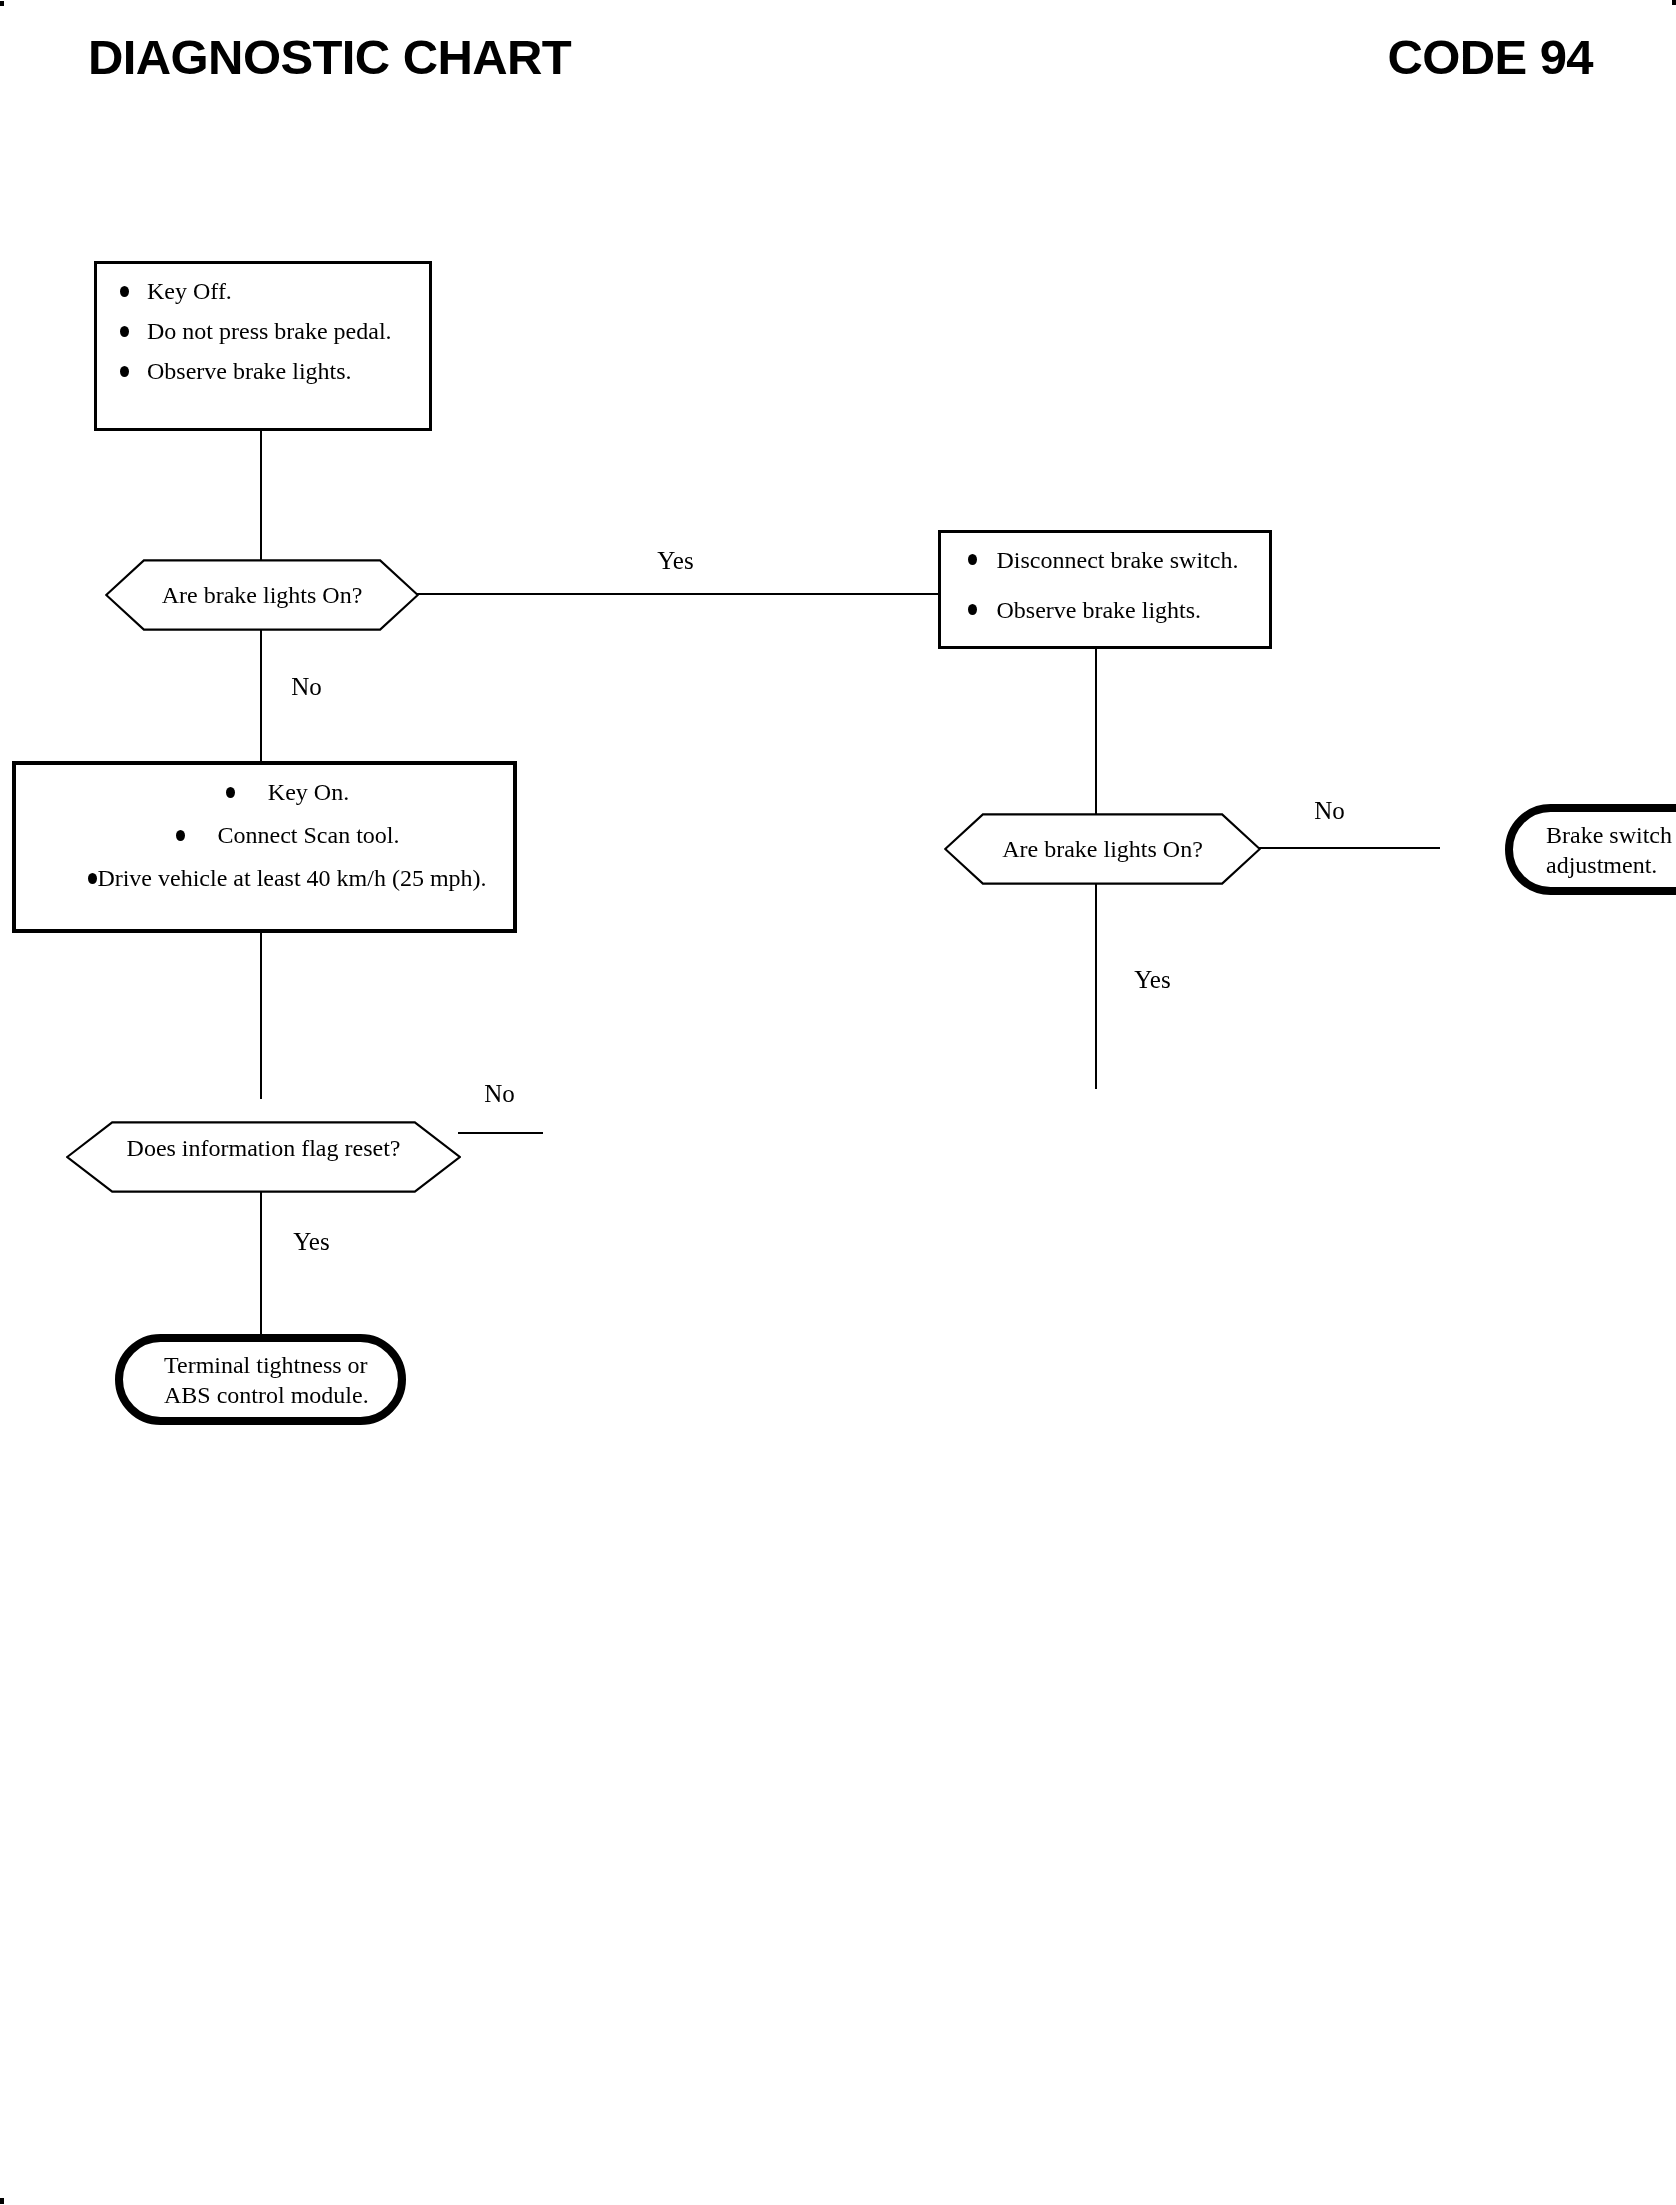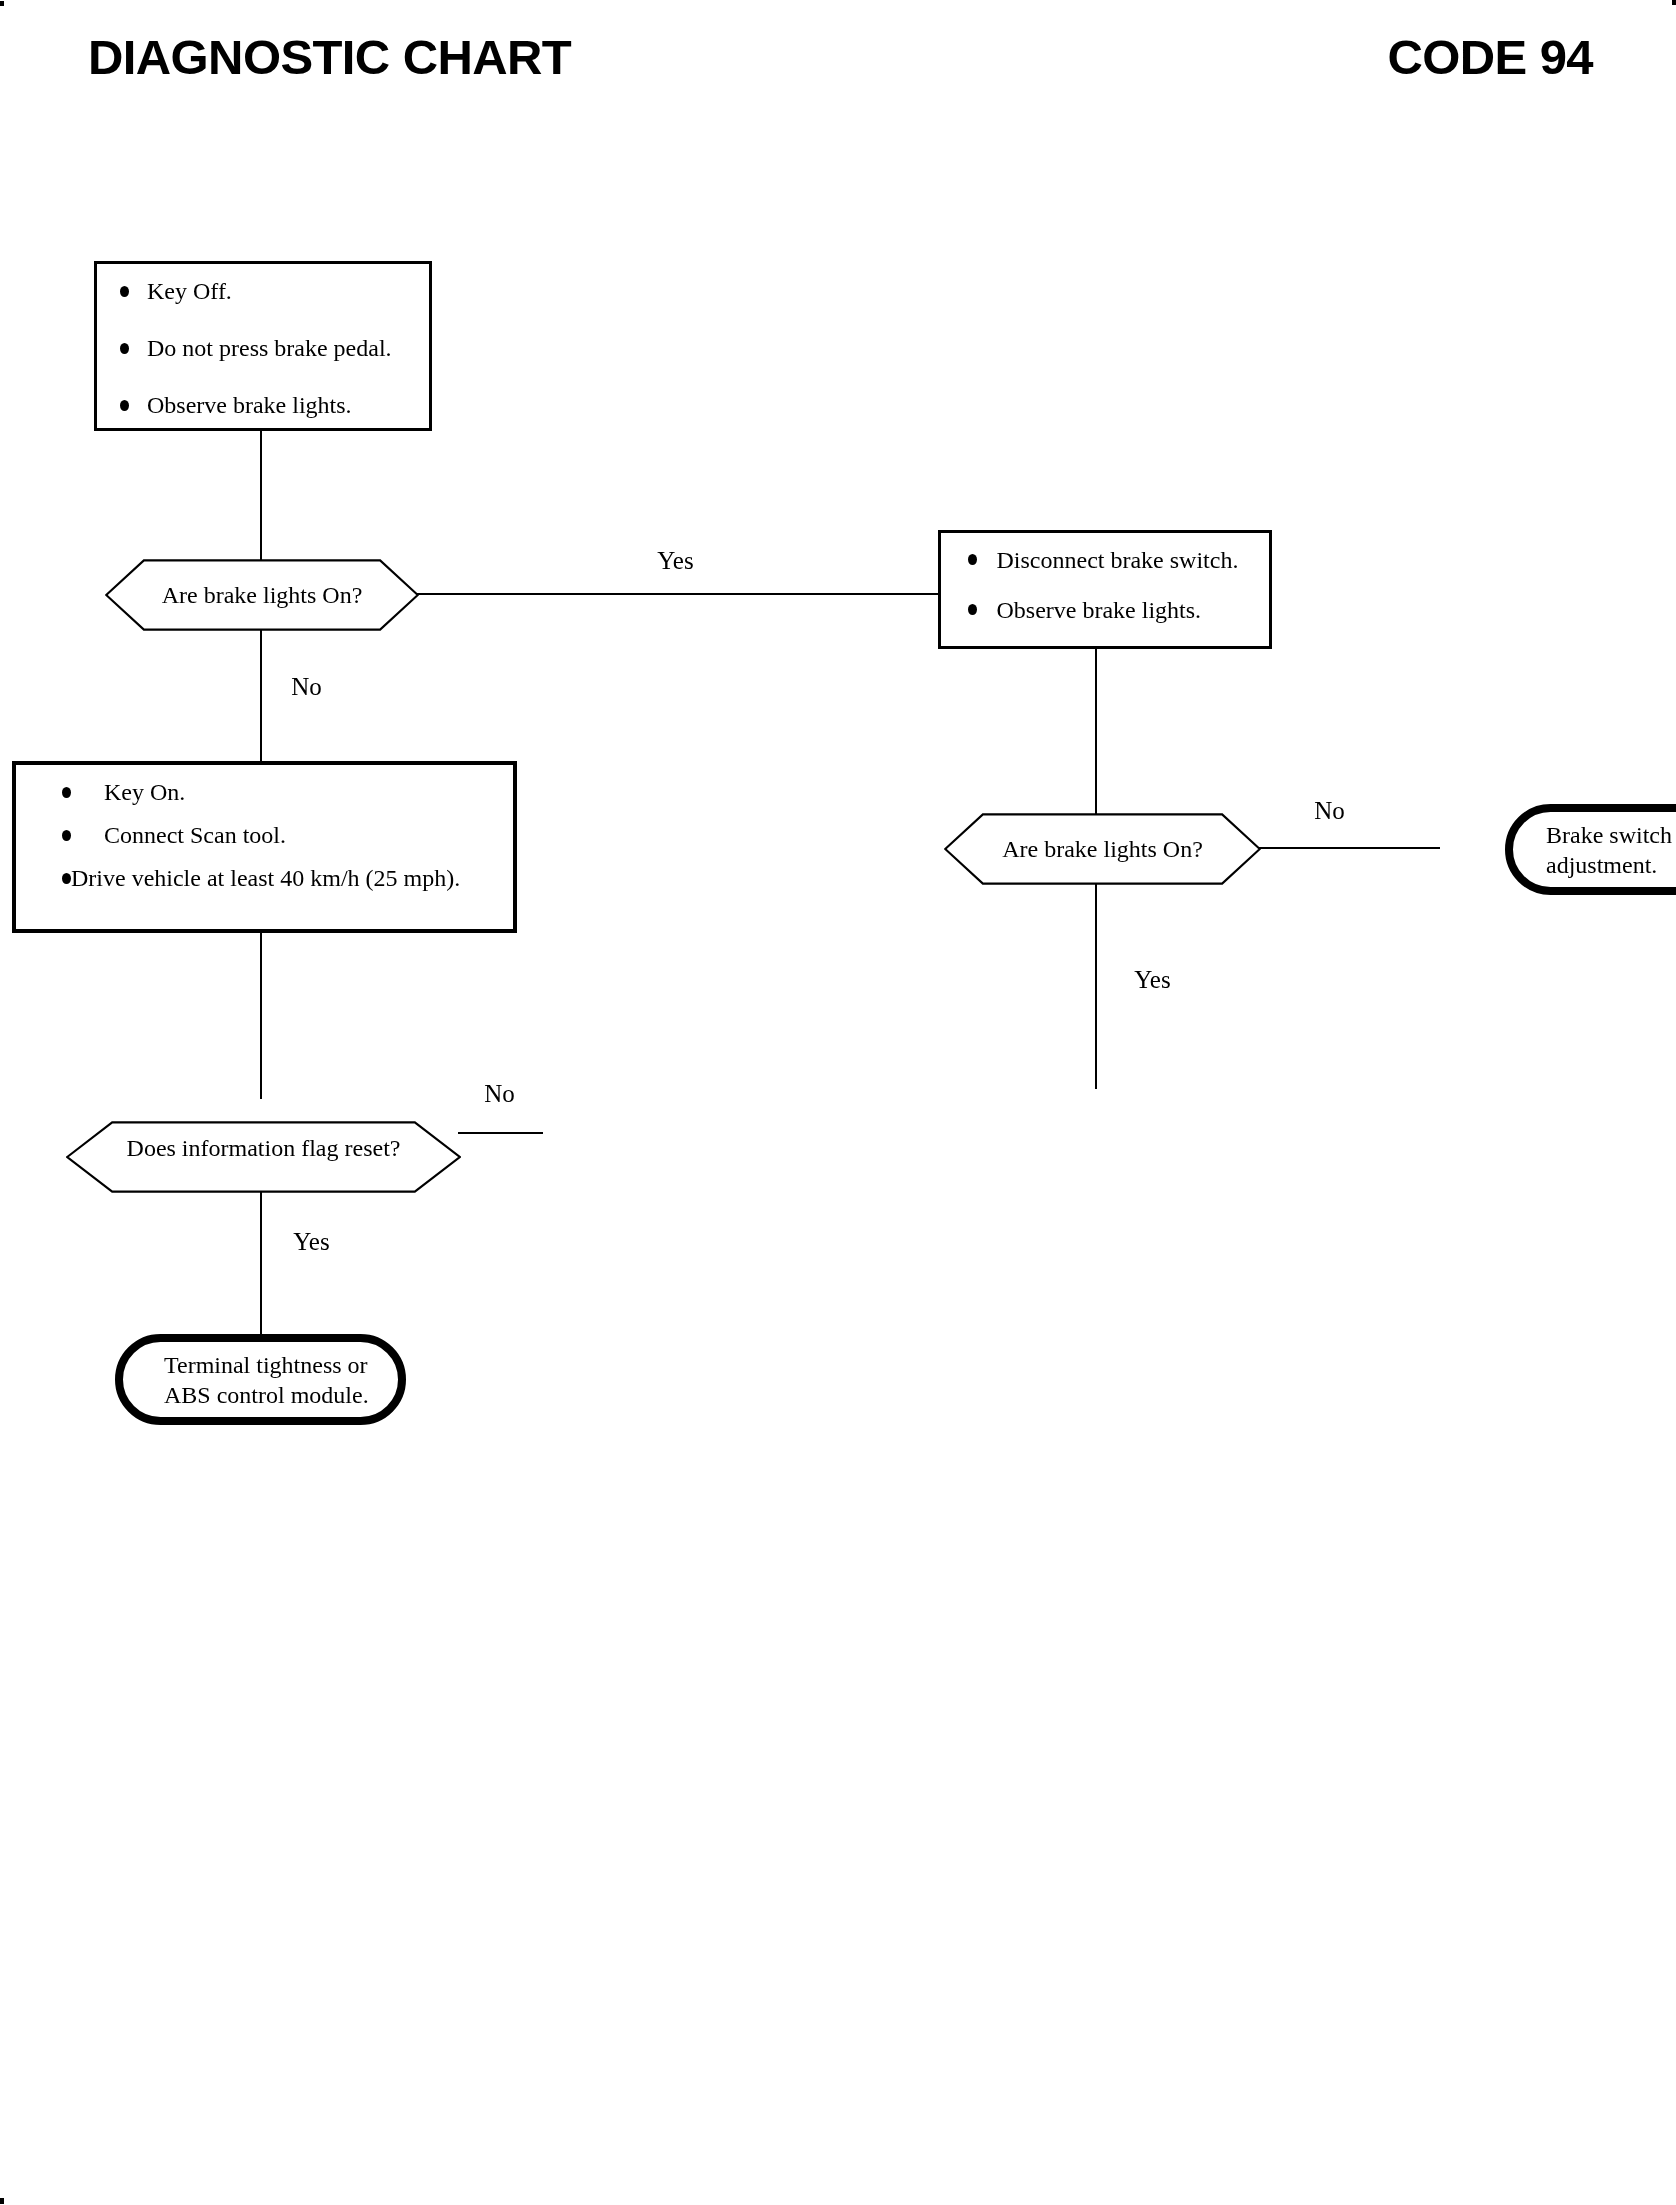--- a/index.html
+++ b/index.html
@@ -87,21 +87,21 @@
   <div class="vline" style="left:260px; top:429px; width:1.8px; height:131px;"></div>
   <div class="hline" style="left:416px; top:593px; width:523px; height:1.8px;"></div>
   <div class="vline" style="left:260px; top:630px; width:1.8px; height:133px;"></div>
   <div class="vline" style="left:1095px; top:648px; width:1.8px; height:167px;"></div>
   <div class="hline" style="left:1259px; top:847px; width:181px; height:1.8px;"></div>
   <div class="vline" style="left:1095px; top:884px; width:1.8px; height:205px;"></div>
   <div class="vline" style="left:260px; top:932px; width:1.8px; height:167px;"></div>
   <div class="hline" style="left:458px; top:1132px; width:85px; height:1.8px;"></div>
   <div class="vline" style="left:260px; top:1168px; width:1.8px; height:167px;"></div>
 
-  <div class="pbox" style="left:94px; top:261px; width:338px; height:170px; padding:12px 0 0 23px; gap:27px;">
+  <div class="pbox" style="left:94px; top:261px; width:338px; height:170px; padding:12px 0 0 23px; gap:10px;">
     <div class="brow">
       <span class="dot"></span>
       <span class="btxt" style="margin-left:18px;">Key Off.</span>
     </div>
     <div class="brow">
       <span class="dot"></span>
       <span class="btxt" style="margin-left:18px;">Do not press brake pedal.</span>
     </div>
     <div class="brow">
       <span class="dot"></span>
@@ -139,21 +139,21 @@
 
   <div class="edge-label" style="left:1281px; top:797px;">No</div>
   <div class="edge-label" style="left:1104px; top:966px;">Yes</div>
 
   <div class="oval" style="left:1505px; top:804px; width:234px; height:91px; padding-left:33px;">
     <div class="oline">Brake switch or</div>
     <div class="oline">adjustment.</div>
   </div>
 
 
-  <div class="pbox" style="left:12px; top:761px; width:505px; height:172px; padding:11px 0 0 46px; gap:11px; border-width:4.3px;">
+  <div class="pbox" style="left:12px; top:761px; width:505px; height:172px; padding:11px 0 0 46px; gap:11px; border-width:4.3px;align-items:center;">
     <div class="brow" style="height:32px;">
       <span class="dot"></span>
       <span class="btxt" style="margin-left:33px;">Key On.</span>
     </div>
     <div class="brow" style="height:32px;">
       <span class="dot"></span>
       <span class="btxt" style="margin-left:33px;">Connect Scan tool.</span>
     </div>
     <div class="brow" style="height:32px;">
       <span class="dot"></span>

